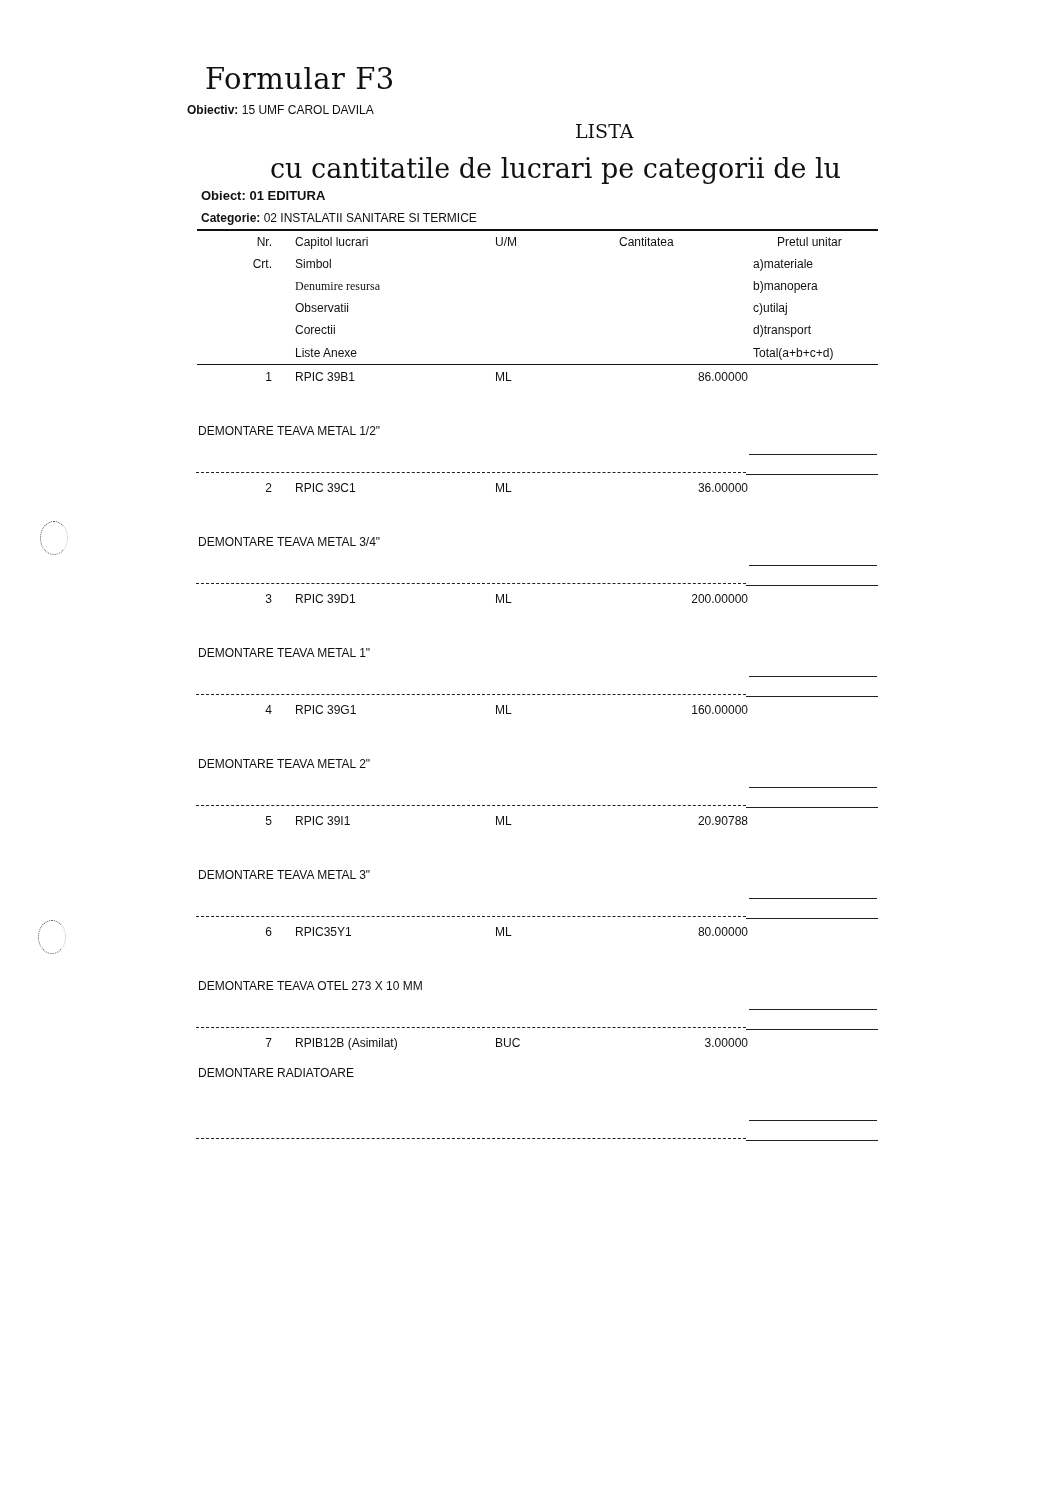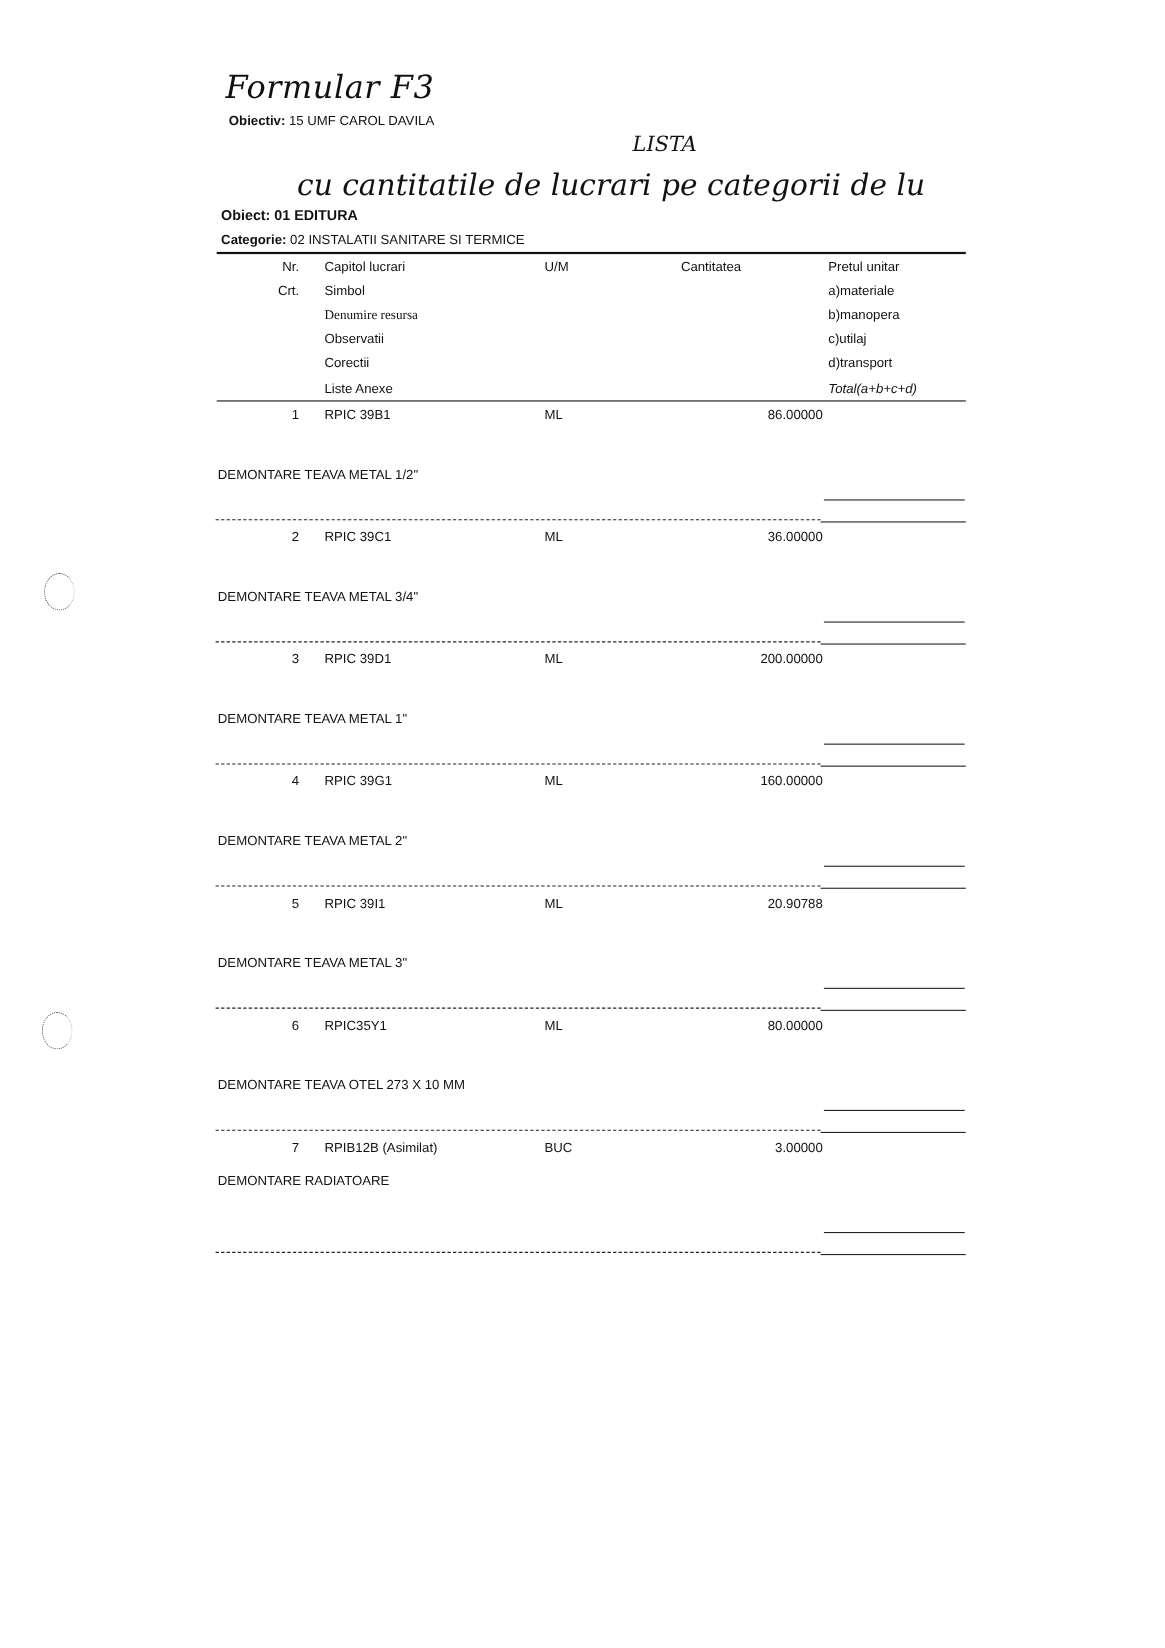--- a/index.html
+++ b/index.html
@@ -1,20 +1,20 @@
 <!DOCTYPE html>
 <html><head>
 <meta charset="utf-8">
 <style>
   html, body { margin: 0; padding: 0; background: #ffffff; }
   body { width: 1059px; height: 1498px; position: relative; overflow: hidden; font-family: "Liberation Sans", sans-serif; color: #111; }
   .abs { position: absolute; white-space: nowrap; }
-  .script { font-family: "DejaVu Serif", serif; font-style: italic; }
+  .script { font-family: "DejaVu Serif", serif; }
   .formular { left: 205px; top: 62px; font-size: 29px; letter-spacing: 0.5px; }
-  .obiectiv { left: 208px; top: 103px; font-size: 12px; }
+  .obiectiv { left: 187px; top: 103px; font-size: 12px; }
   .lista { left: 575px; top: 120px; font-size: 19px; }
   .subtitle { left: 270px; top: 153px; font-size: 27px; width: 595px; overflow: hidden; }
   .obiect { left: 201px; top: 188px; font-size: 13px; }
   .categorie { left: 201px; top: 211px; font-size: 12px; }
   .b { font-weight: bold; }
   .hline { position: absolute; background: #111; height: 2px; }
   .dline { position: absolute; height: 0; border-top: 1px dashed #222; }
   .sline { position: absolute; background: #222; height: 1px; }
   .cell { position: absolute; font-size: 12px; white-space: nowrap; }
   .nr { left: 240px; width: 32px; text-align: right; }
@@ -50,26 +50,26 @@
   <div class="cell nr" style="top:235px;">Nr.</div>
   <div class="cell nr" style="top:257px;">Crt.</div>
   <div class="cell sim" style="top:235px;">Capitol lucrari</div>
   <div class="cell sim" style="top:257px;">Simbol</div>
   <div class="cell sim" style="top:279px;font-family:Liberation Serif, serif;">Denumire resursa</div>
   <div class="cell sim" style="top:301px;">Observatii</div>
   <div class="cell sim" style="top:323px;">Corectii</div>
   <div class="cell sim" style="top:346px;">Liste Anexe</div>
   <div class="cell um" style="top:235px;">U/M</div>
   <div class="cell" style="left:619px; top:235px;">Cantitatea</div>
-  <div class="cell pret" style="top:235px;">Pretul unitar</div>
+  <div class="cell pret" style="top:235px;margin-left:24px;">Pretul unitar</div>
   <div class="cell pret" style="top:257px;">a)materiale</div>
   <div class="cell pret" style="top:279px;">b)manopera</div>
   <div class="cell pret" style="top:301px;">c)utilaj</div>
   <div class="cell pret" style="top:323px;">d)transport</div>
-  <div class="cell pret" style="top:346px;font-style:italic;">Total(a+b+c+d)</div>
+  <div class="cell pret" style="top:346px;">Total(a+b+c+d)</div>
 </div>
 
 <div class="hline" style="left:197px; top:364px; width:681px; height:1px;"></div>
 
 <div id="rows">
     <div>
       <div class="cell nr" style="top:370px;">1</div>
       <div class="cell sim" style="top:370px;">RPIC 39B1</div>
       <div class="cell um" style="top:370px;">ML</div>
       <div class="cell qty" style="top:370px;">86.00000</div>

